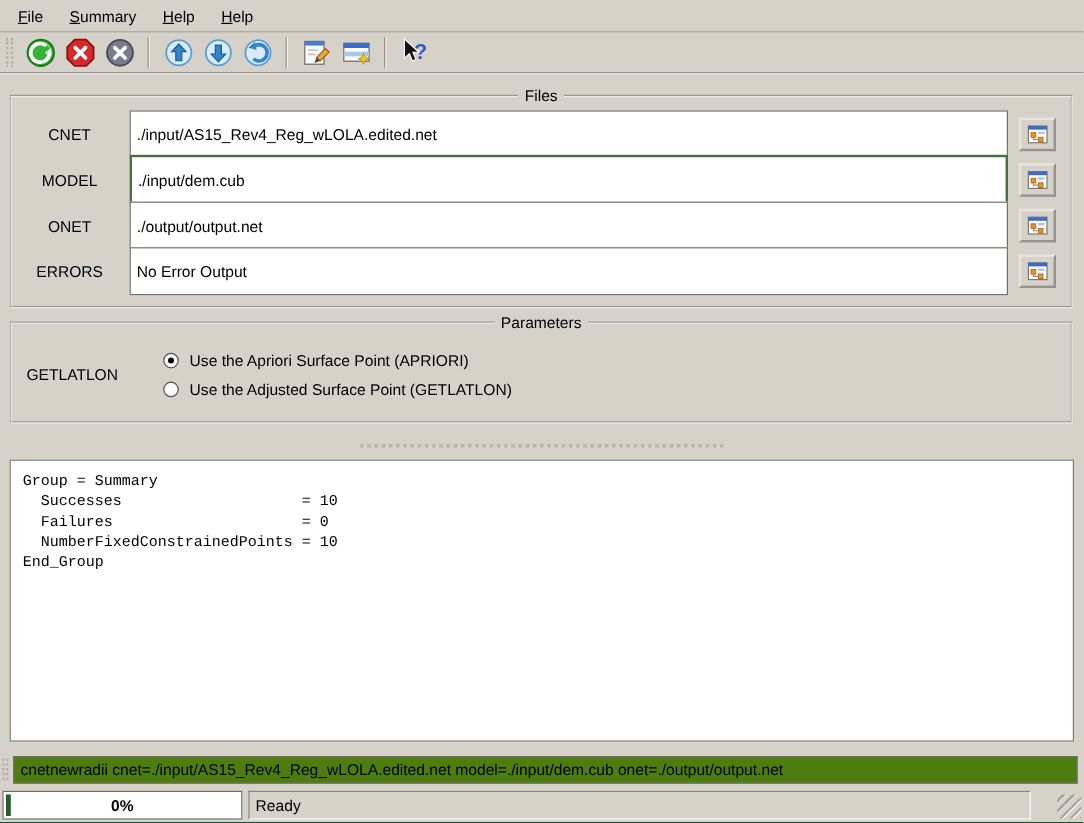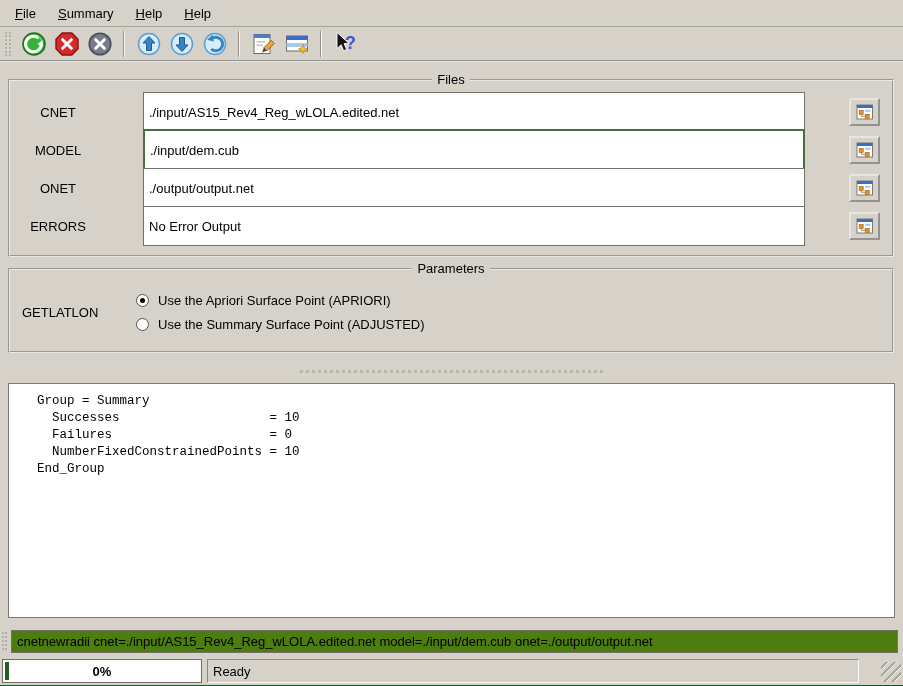--- a/index.html
+++ b/index.html
@@ -38,21 +38,21 @@
 
   
   fieldset {
     position:absolute; margin:0; padding:0 12px;
     border:2px groove #eceae4;
   }
   legend { margin:0 auto; padding:0 5px; font-size:13px; }
   .files-group { left:8px; width:886px; top:72px; height:185px; }
   .params-group { left:8px; width:886px; top:261px; height:92px; }
 
-  .frow { display:flex; align-items:center; margin:12px 0; height:26px;gap:35px; }
+  .frow { display:flex; align-items:center; margin:12px 0; height:26px; }
   .flabel { width:72px; flex:none; text-align:center; font-size:13px; }
   .ftext {
     flex:1; height:24px; margin-left:14px; padding:19px 5px;
     border:1px solid #72706a; background:#fff;
     font-family:"Liberation Sans", sans-serif; font-size:13px;
   }
   .ftext.focused { border:2px solid #44713f; }
   .browse-btn {
     flex:none; width:31px; height:28px; margin-left:9px; padding:0;
     background:#d6d2ca; border:2px outset #e9e6e0;
@@ -74,21 +74,21 @@
 
   
   .splitter { position:absolute; top:370px; left:300px; width:303px; height:5px; border-top:3px dotted #b9b6ae; }
 
   
   .output {
     position:absolute; left:8px; width:887px; top:383px; height:235px;
     background:#fff; border:1px solid #7b7973; overflow:hidden;
   }
   .output pre {
-    margin:9px 28px;
+    margin:9px 10px;
     font-family:"Liberation Mono", monospace;
     font-size:12.5px; line-height:17px;
   }
 
   
   .cmdrow { position:absolute; left:2px; right:5px; top:629px; height:24px; display:flex; align-items:center; }
   .cmd-handle { width:5px; height:18px; border-left:2px dotted #b3b0a8; border-right:2px dotted #b3b0a8; margin-right:4px; flex:none; }
   .cmd-input {
     flex:1; height:23px; padding:2px 5px;
     border:1px solid #72706a; background:#4d7c0f;
@@ -275,21 +275,21 @@
     <legend>Parameters</legend>
     <div class="prow">
       <label class="plabel">GETLATLON</label>
       <div class="radio-col">
         <div class="radio-row">
           <span class="radio checked"></span>
           <span>Use the Apriori Surface Point (APRIORI)</span>
         </div>
         <div class="radio-row">
           <span class="radio"></span>
-          <span>Use the Summary Surface Point (ADJUSTED)</span>
+          <span>Use the Adjusted Surface Point (GETLATLON)</span>
         </div>
       </div>
     </div>
   </fieldset>
 
   <div class="splitter"></div>
 
   <div class="output">
     <pre>Group = Summary
   Successes                    = 10

